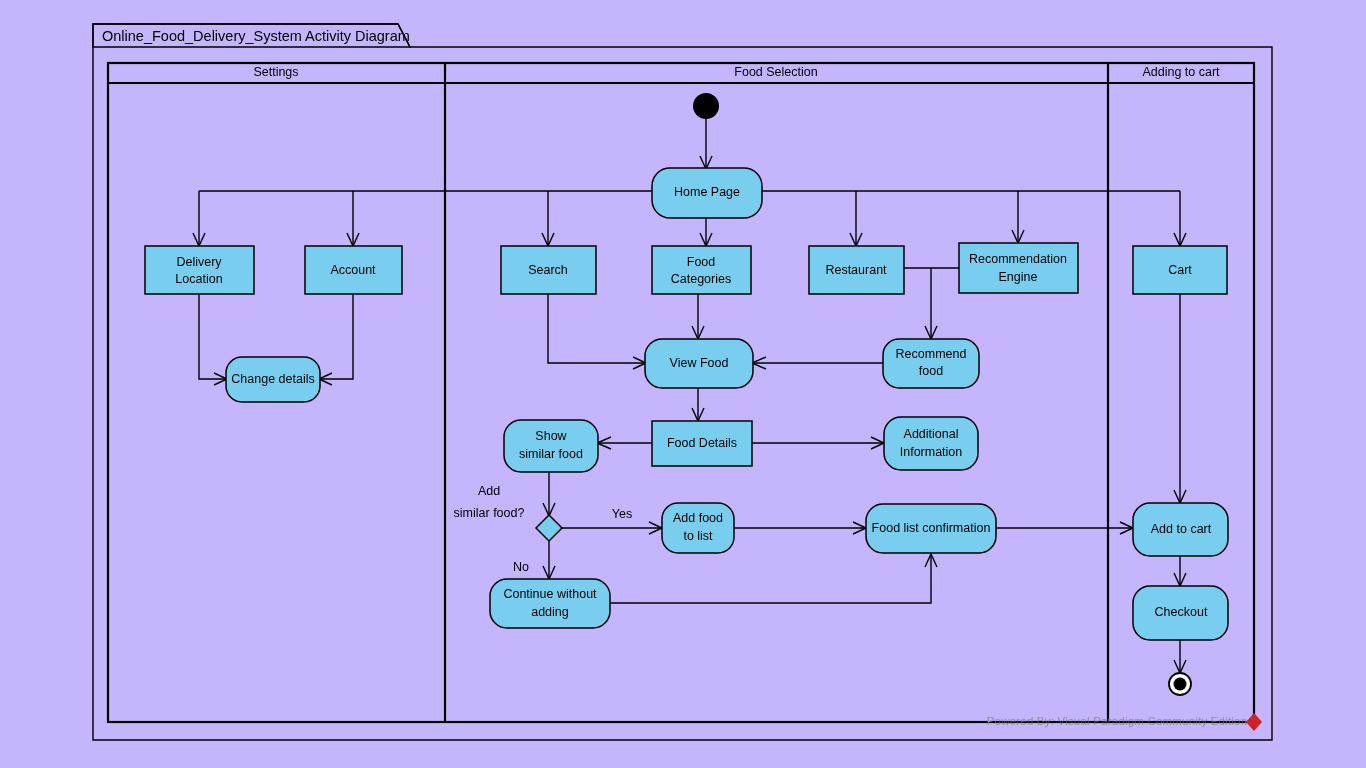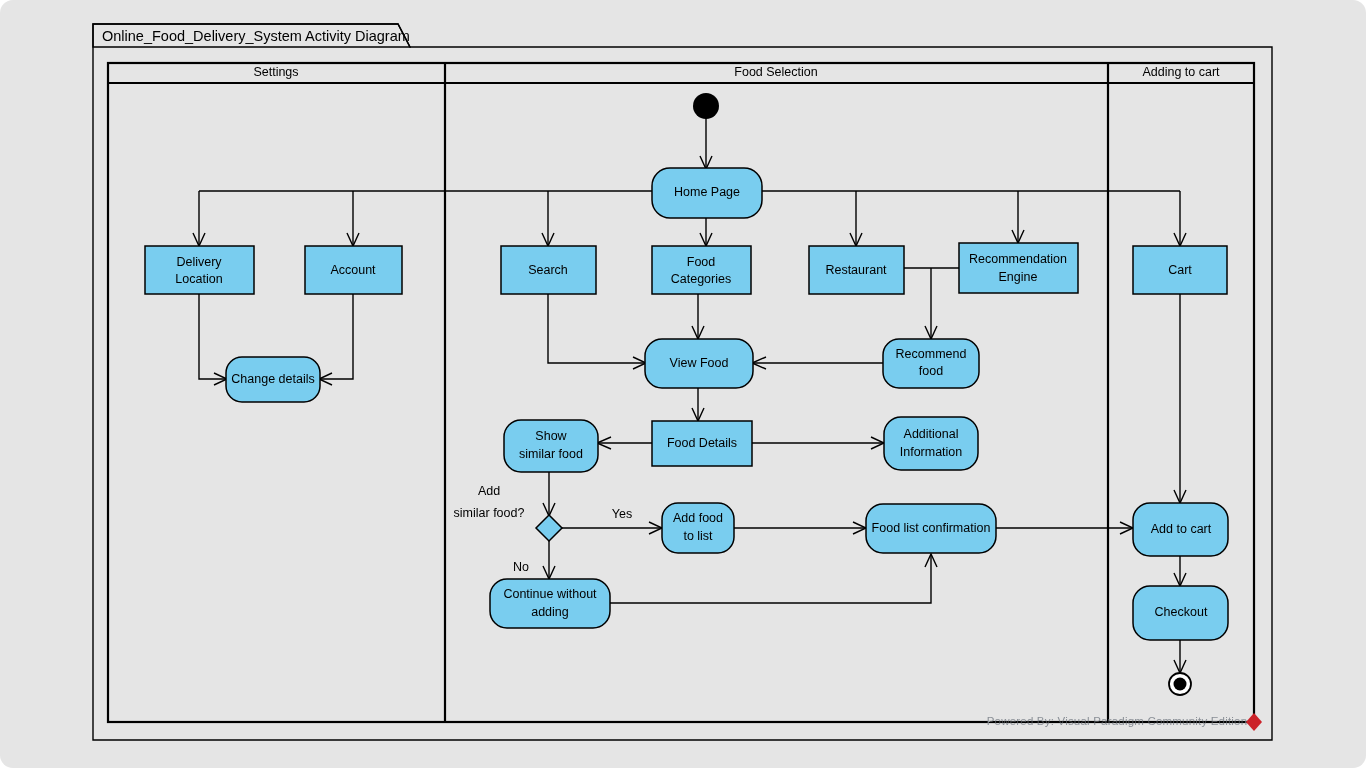--- a/index.html
+++ b/index.html
@@ -11,22 +11,21 @@
   body {
     width: 1366px;
     height: 768px;
     font-family: "Liberation Sans", sans-serif;
     overflow: hidden;
   }
   #canvas {
     position: relative;
     width: 1366px;
     height: 768px;
-    background: #e5e5e5;
-    border-radius: 13px;
+    background: #c4b5fd;
   }
   svg#diagram {
     position: absolute;
     top: 0;
     left: 0;
     width: 1366px;
     height: 768px;
   }
   .frame-line {
     fill: none;

